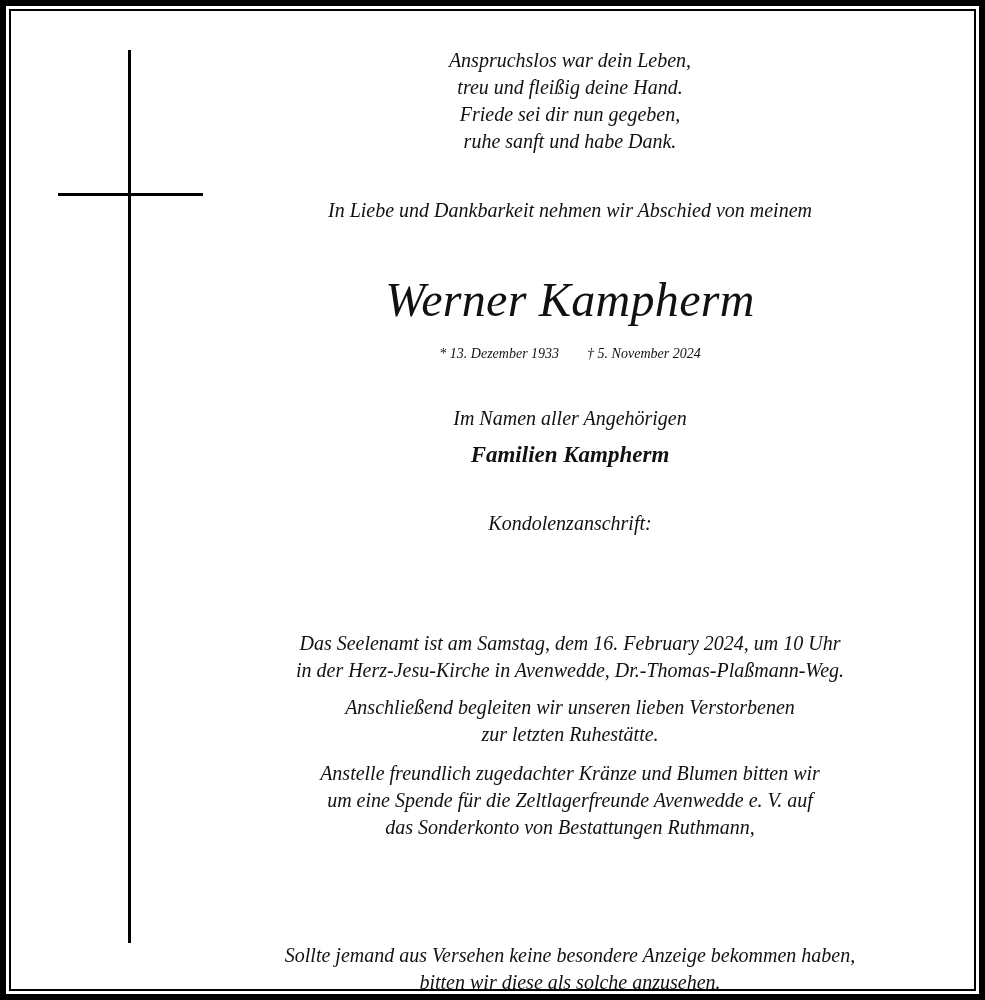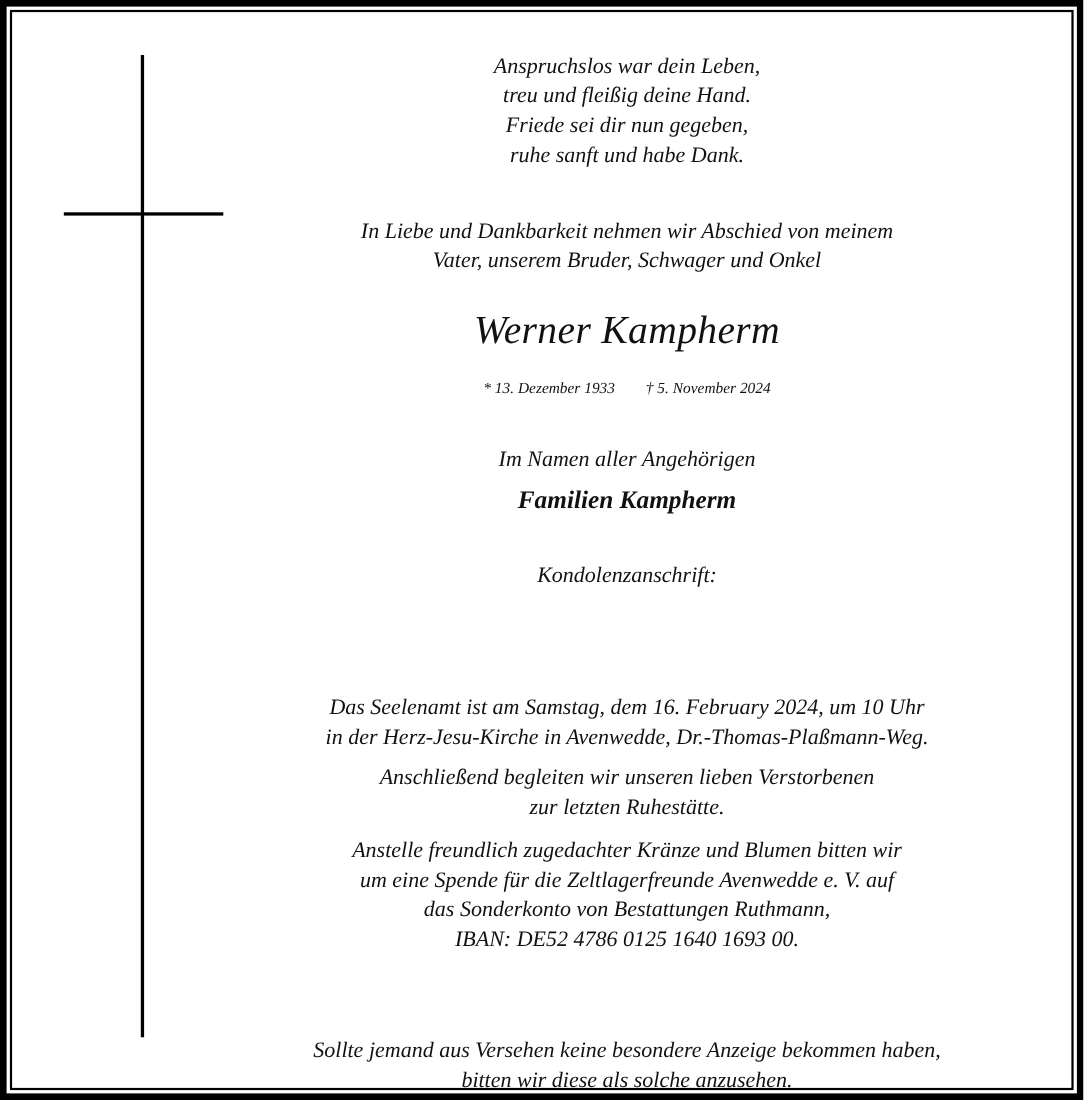--- a/index.html
+++ b/index.html
@@ -19,21 +19,21 @@
       position: absolute; left: 58px; top: 193px; width: 145px; height: 3px; background: #000;
     }
     .content {
       position: absolute; left: 200px; width: 740px; top: 0;
       font-family: "Liberation Serif", "DejaVu Serif", serif;
       font-style: italic; color: #111; text-align: center;
     }
     .block { position: absolute; left: 0; width: 740px; text-align: center; }
     .line { display: block; white-space: nowrap; }
     .t20 { font-size: 20px; line-height: 27px; }
-    .name { font-size: 36px; line-height: 56px; letter-spacing: 0.3px; }
+    .name { font-size: 48px; line-height: 56px; letter-spacing: 0.3px; }
     .dates { font-size: 14px; line-height: 27px; }
     .fam { font-size: 23px; line-height: 30px; }
     .gap { display: inline-block; width: 28px; }
   </style>
 </head>
 <body>
 
 <div class="frame-outer"></div>
 <div class="frame-inner"></div>
 
@@ -46,21 +46,20 @@
 
   <div class="block t20" style="top:47px;">
     <span class="line">Anspruchslos war dein Leben,</span>
     <span class="line">treu und fleißig deine Hand.</span>
     <span class="line">Friede sei dir nun gegeben,</span>
     <span class="line">ruhe sanft und habe Dank.</span>
   </div>
 
   <div class="block t20" style="top:197px;">
     <span class="line">In Liebe und Dankbarkeit nehmen wir Abschied von meinem</span>
-    <span class="line">Vater, unserem Bruder, Schwager und Onkel</span>
   </div>
 
   <div class="block name" style="top:272px;">Werner Kampherm</div>
 
   <div class="block dates" style="top:340px;">
     <span>* 13. Dezember 1933</span><span class="gap"></span><span>† 5. November 2024</span>
   </div>
 
   <div class="block t20" style="top:405px;">Im Namen aller Angehörigen</div>
 
@@ -77,21 +76,20 @@
 
   <div class="block t20" style="top:694px;">
     <span class="line">Anschließend begleiten wir unseren lieben Verstorbenen</span>
     <span class="line">zur letzten Ruhestätte.</span>
   </div>
 
   <div class="block t20" style="top:760px;">
     <span class="line">Anstelle freundlich zugedachter Kränze und Blumen bitten wir</span>
     <span class="line">um eine Spende für die Zeltlagerfreunde Avenwedde e. V. auf</span>
     <span class="line">das Sonderkonto von Bestattungen Ruthmann,</span>
-    <span class="line">IBAN: DE52 4786 0125 1640 1693 00.</span>
   </div>
 
   <div class="block t20" style="top:942px;font-style:italic;">
     <span class="line">Sollte jemand aus Versehen keine besondere Anzeige bekommen haben,</span>
     <span class="line">bitten wir diese als solche anzusehen.</span>
   </div>
 
 </div>
 
 </body></html>

